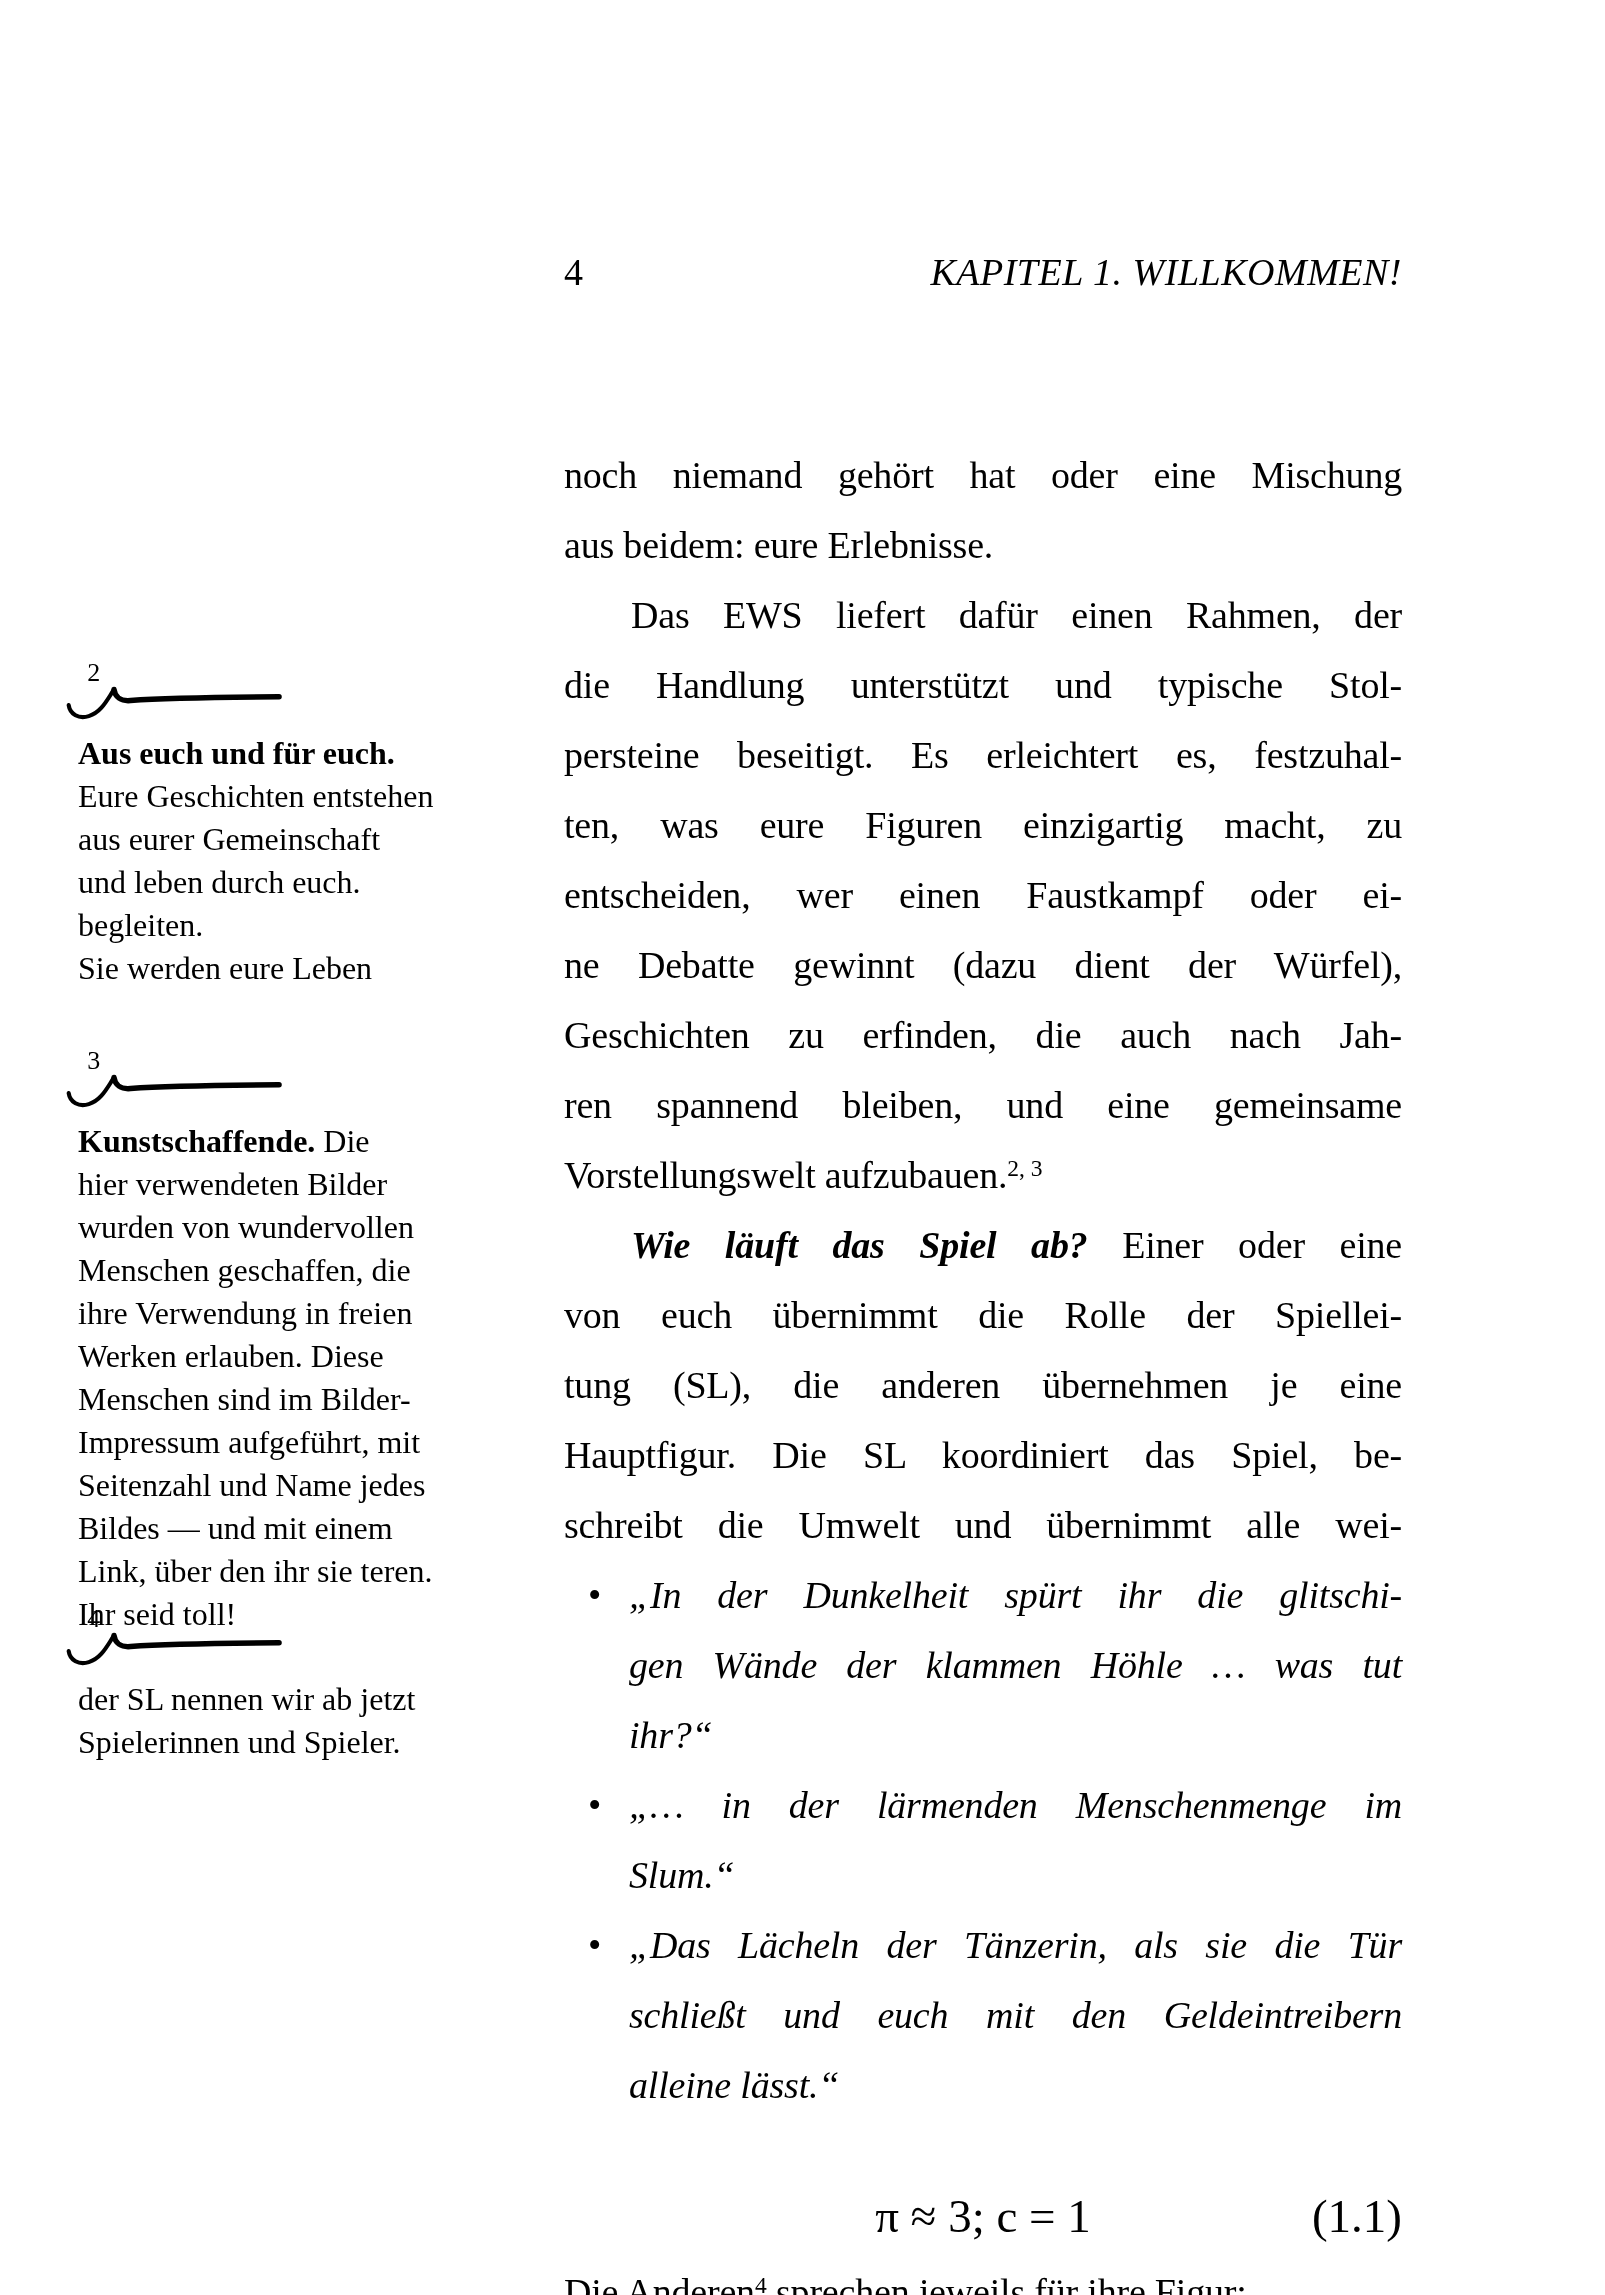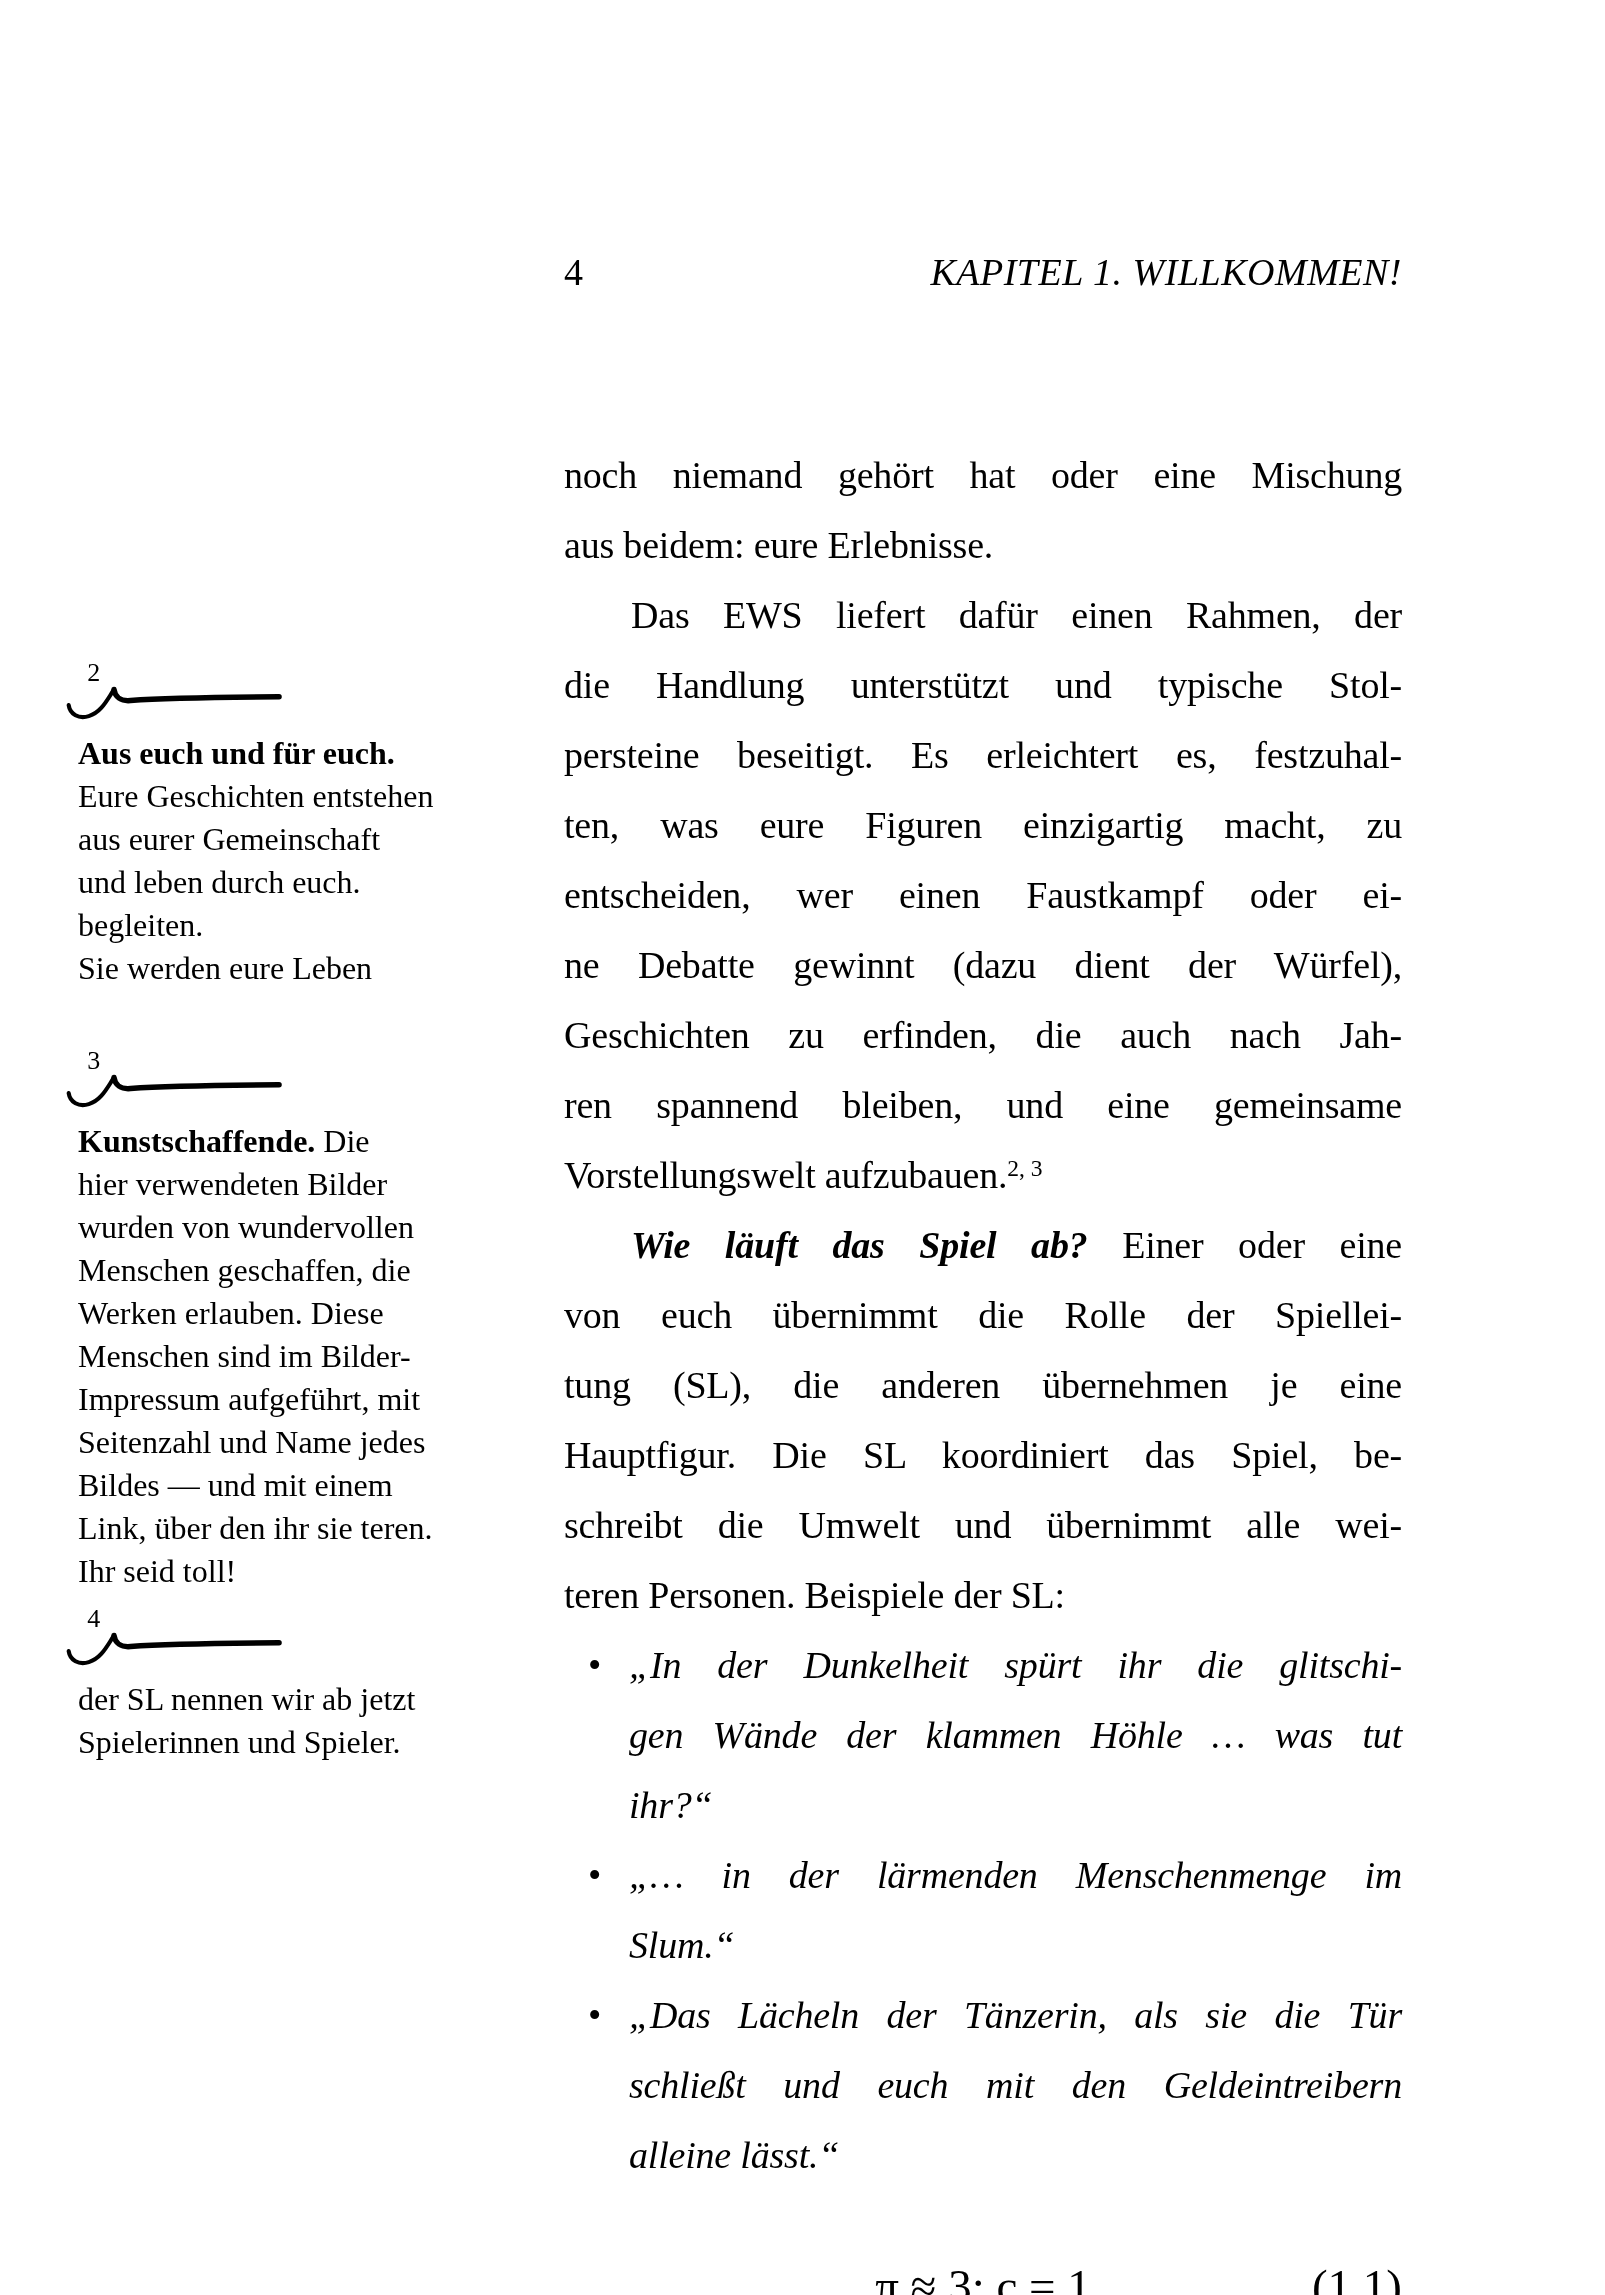--- a/index.html
+++ b/index.html
@@ -85,20 +85,21 @@
       <svg class="note-flourish" width="220" height="39" viewBox="0 0 480 85">
         <path d="M8 46 C 11 66, 30 77, 52 70 C 80 61, 92 34, 107 12" fill="none" stroke="#000" stroke-width="9" stroke-linecap="round"></path>
         <path d="M107 12 C 109 28, 122 38, 143 36 C 200 32, 330 29, 467 28" fill="none" stroke="#000" stroke-width="12" stroke-linecap="round"></path>
       </svg>
     </div>
     <div class="note-body">
         <div class="nline"><span class="b">Kunstschaffende.</span><span> Die</span></div>
         <div class="nline"><span>hier verwendeten Bilder</span></div>
         <div class="nline"><span>wurden von wundervollen</span></div>
         <div class="nline"><span>Menschen geschaffen, die</span></div>
+        <div class="nline"><span>ihre Verwendung in freien</span></div>
         <div class="nline"><span>Werken erlauben. Diese</span></div>
         <div class="nline"><span>Menschen sind im Bilder-</span></div>
         <div class="nline"><span>Impressum aufgeführt, mit</span></div>
         <div class="nline"><span>Seitenzahl und Name jedes</span></div>
         <div class="nline"><span>Bildes — und mit einem</span></div>
         <div class="nline"><span>Link, über den ihr sie teren.</span></div>
         <div class="nline"><span class="i">Ihr seid toll!</span></div>
       </div>
   </div>
 
@@ -127,21 +128,20 @@
         <div class="line jline"><span>entscheiden, wer einen Faustkampf oder ei-</span></div>
         <div class="line jline"><span>ne Debatte gewinnt (dazu dient der Würfel),</span></div>
         <div class="line jline"><span>Geschichten zu erfinden, die auch nach Jah-</span></div>
         <div class="line jline"><span>ren spannend bleiben, und eine gemeinsame</span></div>
         <div class="line rline"><span>Vorstellungswelt aufzubauen.</span><span class="sup-t">2, 3</span></div>
         <div class="line jline indent"><span class="bi">Wie läuft das Spiel ab?</span><span> Einer oder eine</span></div>
         <div class="line jline"><span>von euch übernimmt die Rolle der Spiellei-</span></div>
         <div class="line jline"><span>tung (SL), die anderen übernehmen je eine</span></div>
         <div class="line jline"><span>Hauptfigur. Die SL koordiniert das Spiel, be-</span></div>
         <div class="line jline"><span>schreibt die Umwelt und übernimmt alle wei-</span></div>
-        <div class="line rline"><span>teren Personen. Beispiele der SL:</span></div>
       </div>
     <div id="bullet-list">
         <div class="bitem">
           <span class="bmark">•</span>
           <div class="line jline"><span>„In der Dunkelheit spürt ihr die glitschi-</span></div>
           <div class="line jline"><span>gen Wände der klammen Höhle … was tut</span></div>
           <div class="line rline"><span>ihr?“</span></div>
         </div>
         <div class="bitem">
           <span class="bmark">•</span>

